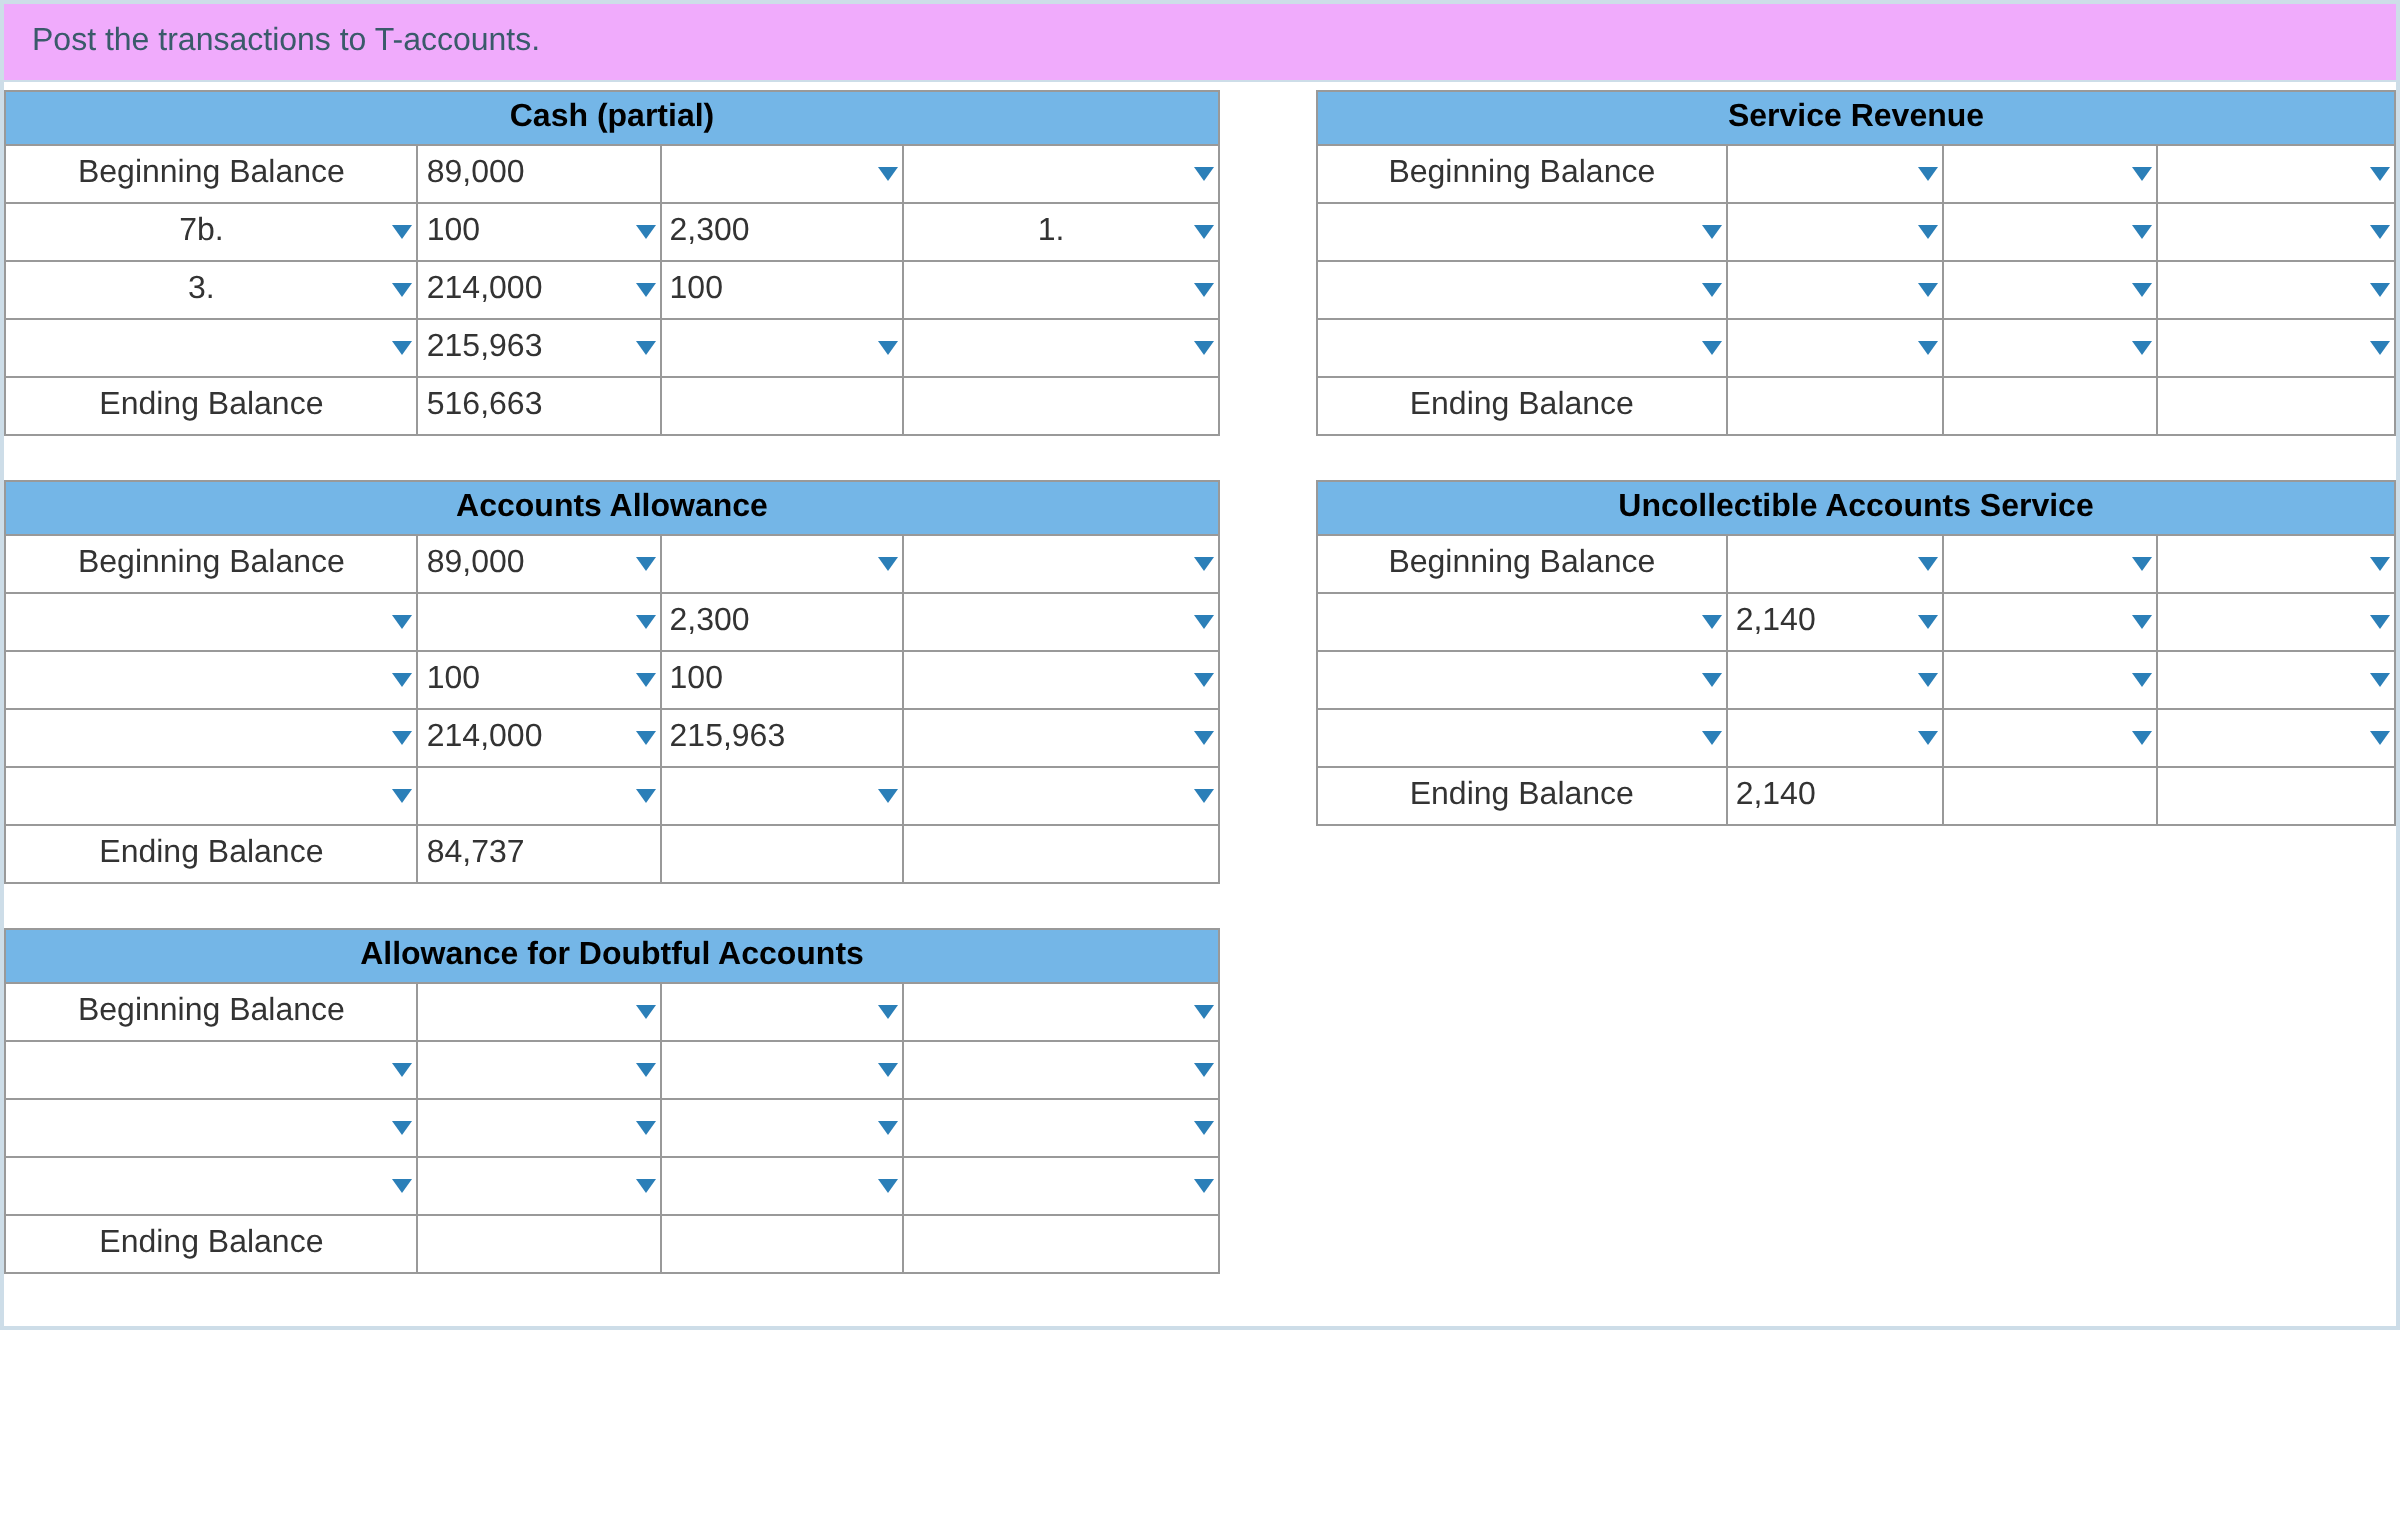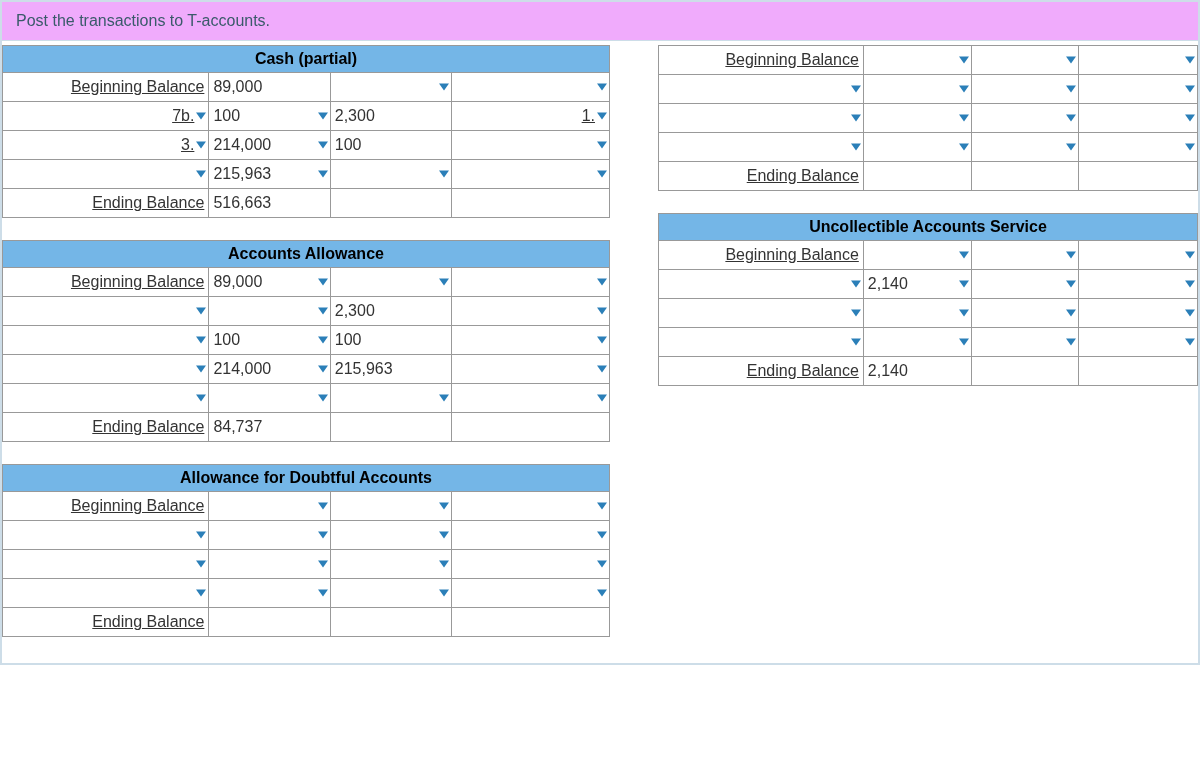--- a/index.html
+++ b/index.html
@@ -52,21 +52,21 @@
     border: 1px solid #999;
     padding: 2px 4px;
     height: 24px;
     background: #fff;
     vertical-align: middle;
   }
   .num {
     text-align: left;
     font-variant-numeric: tabular-nums;
   }
-  .lbl { text-align: right; text-decoration: underline; }
+  .lbl { text-align: center; }
   .dd {
     position: relative;
     padding-right: 14px !important;
   }
   .dd::after {
     content: "";
     position: absolute;
     right: 2px;
     top: 50%;
     transform: translateY(-50%);
@@ -223,20 +223,21 @@
           </tr>
         </tbody>
           </table>
       </div>
 
     </div>
 
     <div class="col right">
 
       <div class="acct">
+        <div class="acct-title">Service Revenue</div>
         <table class="t">
           <colgroup>
               <col style="width:38%">
               <col style="width:20%">
               <col style="width:20%">
               <col style="width:22%">
             </colgroup>
           <tbody>
               <tr>
             <td class="lbl">Beginning Balance</td>

